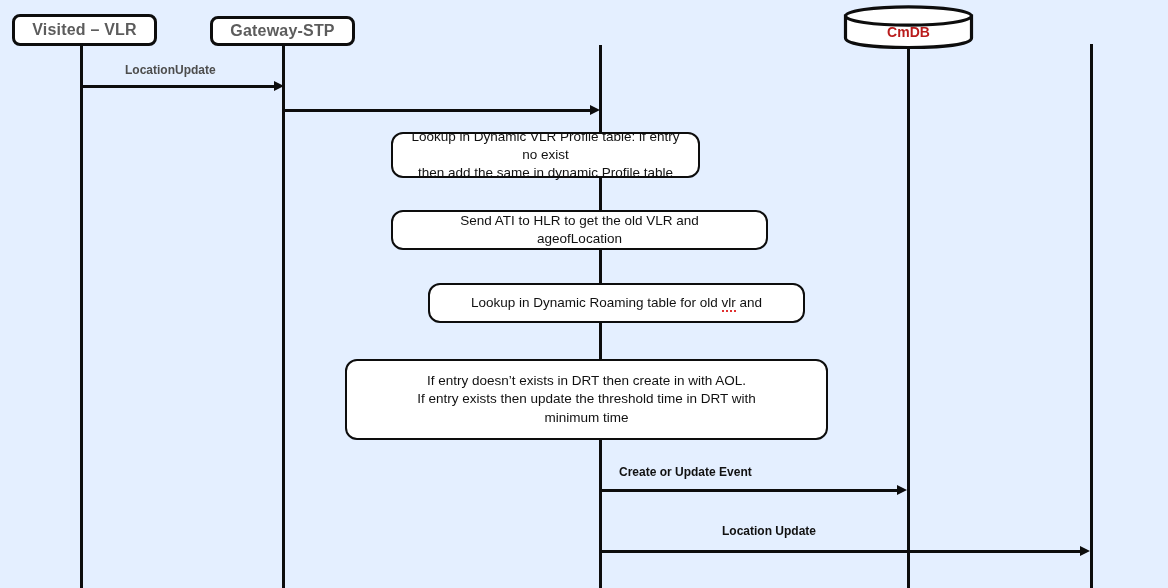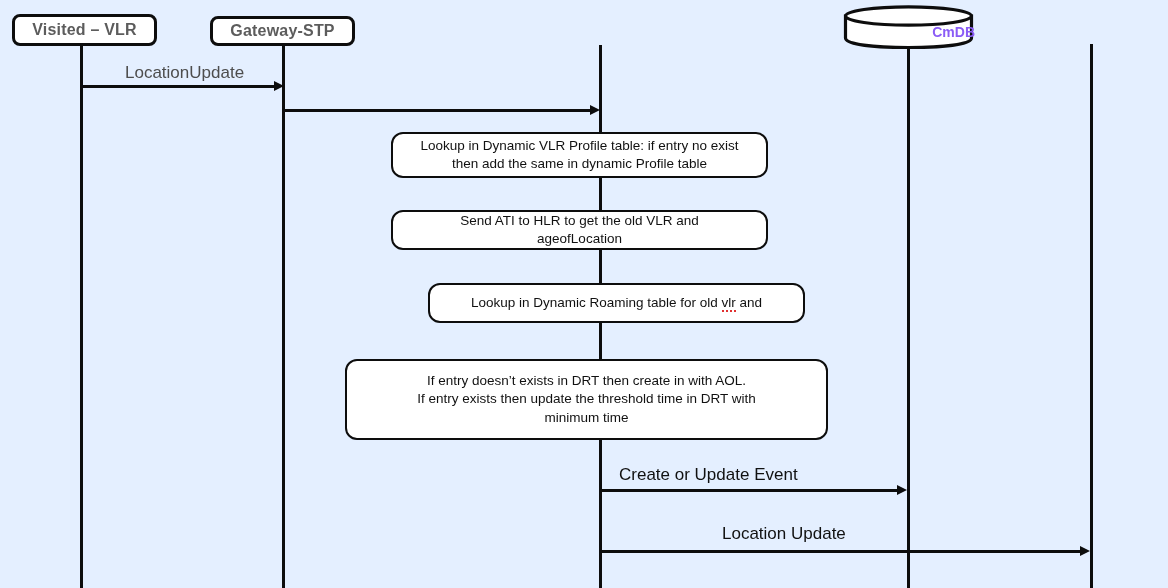--- a/index.html
+++ b/index.html
@@ -47,22 +47,22 @@
 
   
   .db {
     position: absolute;
   }
   .db svg { display: block; }
   .db .db-label {
     position: absolute;
     left: 0;
     right: 0;
-    text-align: right;
-    color: #8b5cf6;
+    text-align: center;
+    color: #b91c1c;
     font-weight: bold;
     font-size: 14px;
     white-space: nowrap;
   }
 
   
   .note {
     position: absolute;
     box-sizing: border-box;
     background: #ffffff;
@@ -97,22 +97,22 @@
     width: 0;
     height: 0;
     border-top: 5px solid transparent;
     border-bottom: 5px solid transparent;
     border-left: 10px solid #0d0d0d;
     z-index: 5;
   }
   .msg-label {
     position: absolute;
     color: #4d4d4d;
-    font-weight: normal;
-    font-size: 17px;
+    font-weight: bold;
+    font-size: 12px;
     white-space: nowrap;
     z-index: 5;
   }
   .msg-label.dark { color: #111111; }
 </style>
 </head>
 <body>
 
 <div id="canvas">
 
@@ -140,21 +140,21 @@
   </div>
 
 
   <div class="msg-label" style="left:125px; top:63px;">LocationUpdate</div>
   <div class="msg-line" style="left:80px; top:85px; width:195px;"></div>
   <div class="msg-head" style="left:274px; top:81px;"></div>
 
   <div class="msg-line" style="left:282px; top:109px; width:310px;"></div>
   <div class="msg-head" style="left:590px; top:105px;"></div>
 
-  <div class="note" style="left:391px; top:132px; width:377px; height:46px;">
+  <div class="note" style="left:391px; top:132px; width:309px; height:46px;">
     <div>
       <span>Lookup in Dynamic VLR Profile table: if entry no exist</span>
       <span>then add the same in dynamic Profile table</span>
     </div>
   </div>
 
   <div class="note" style="left:391px; top:210px; width:377px; height:40px;justify-content:center;">
     <div>
       <span>Send ATI to HLR to get the old VLR and</span>
       <span>ageofLocation</span>

